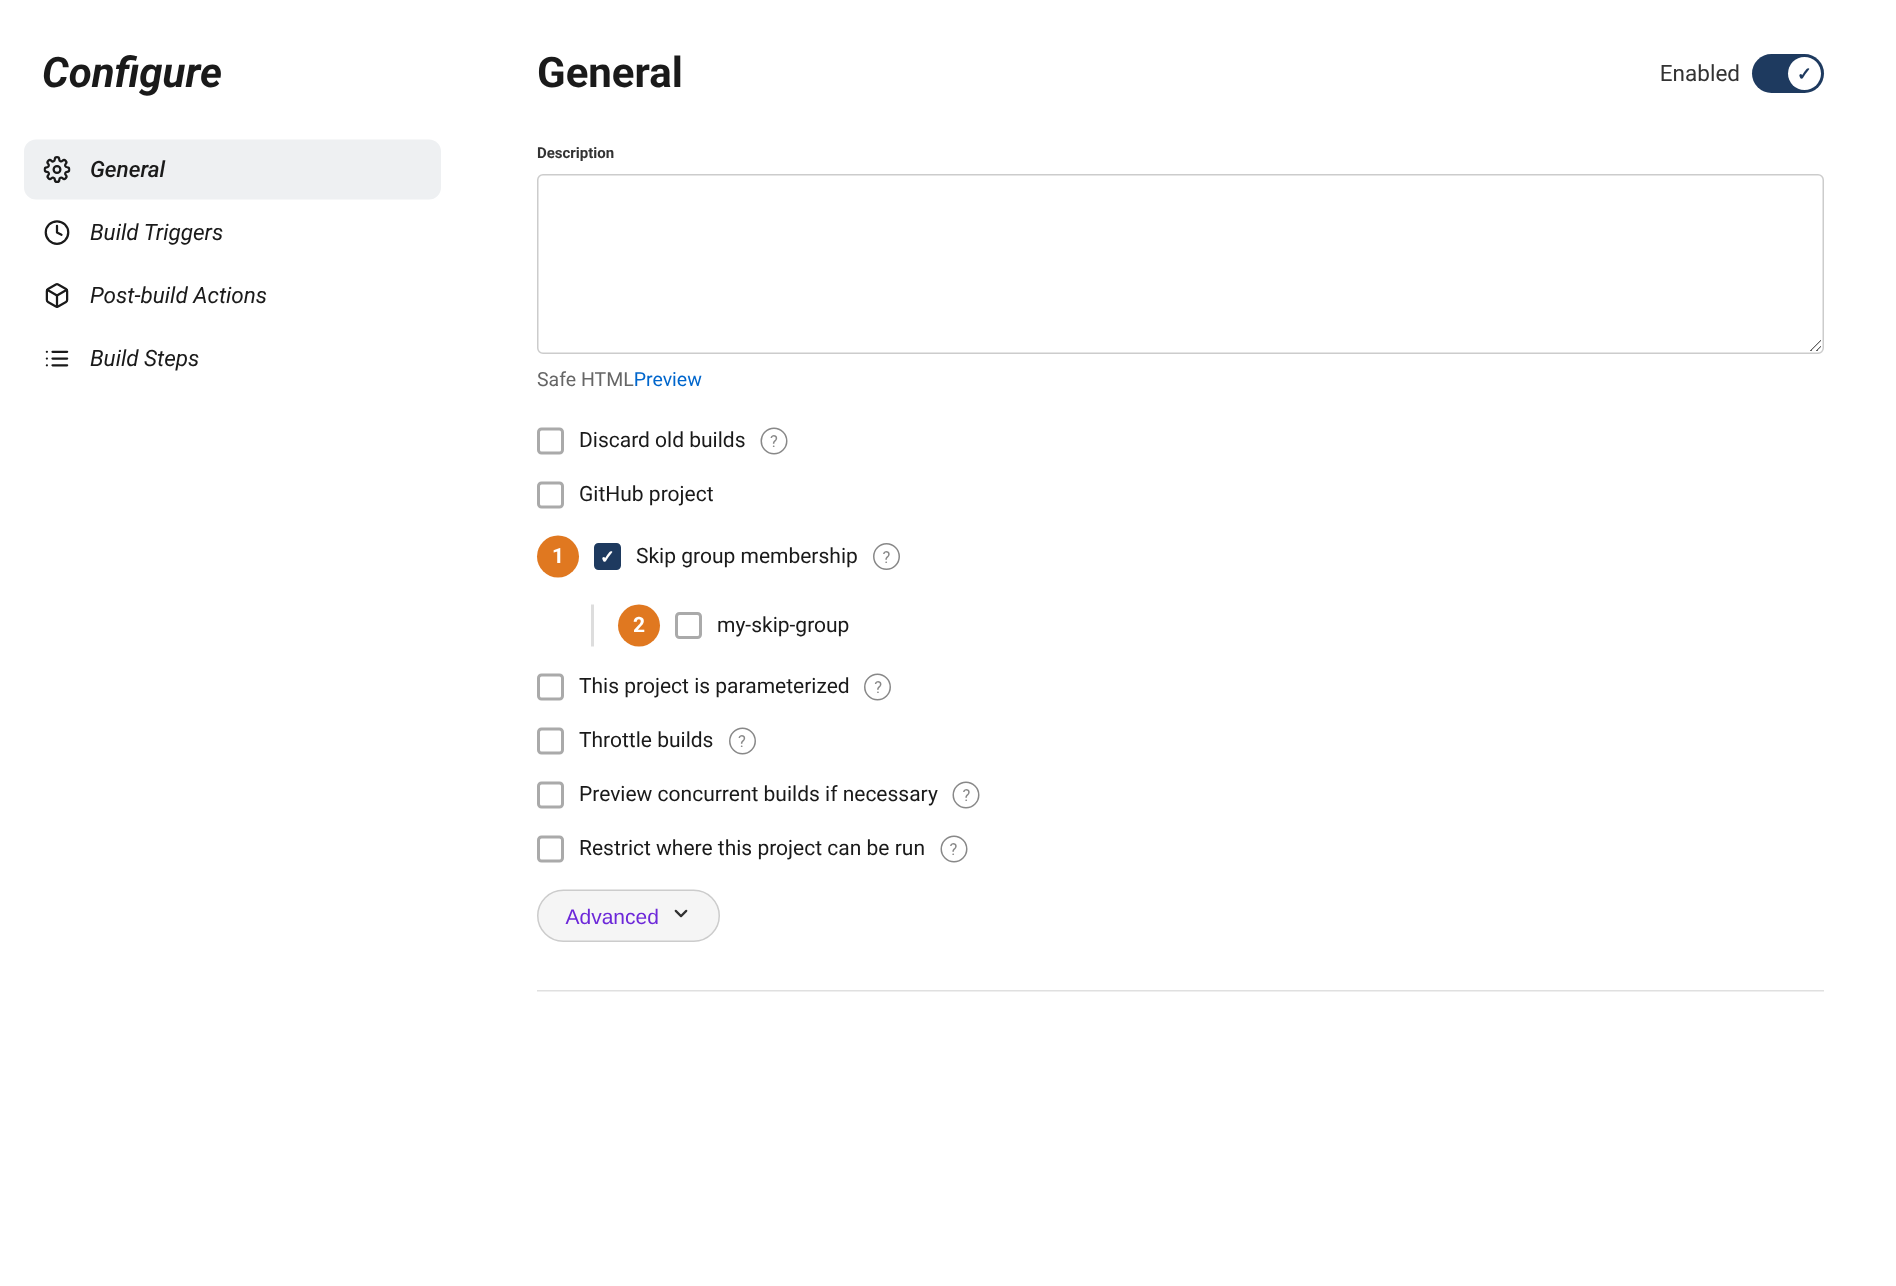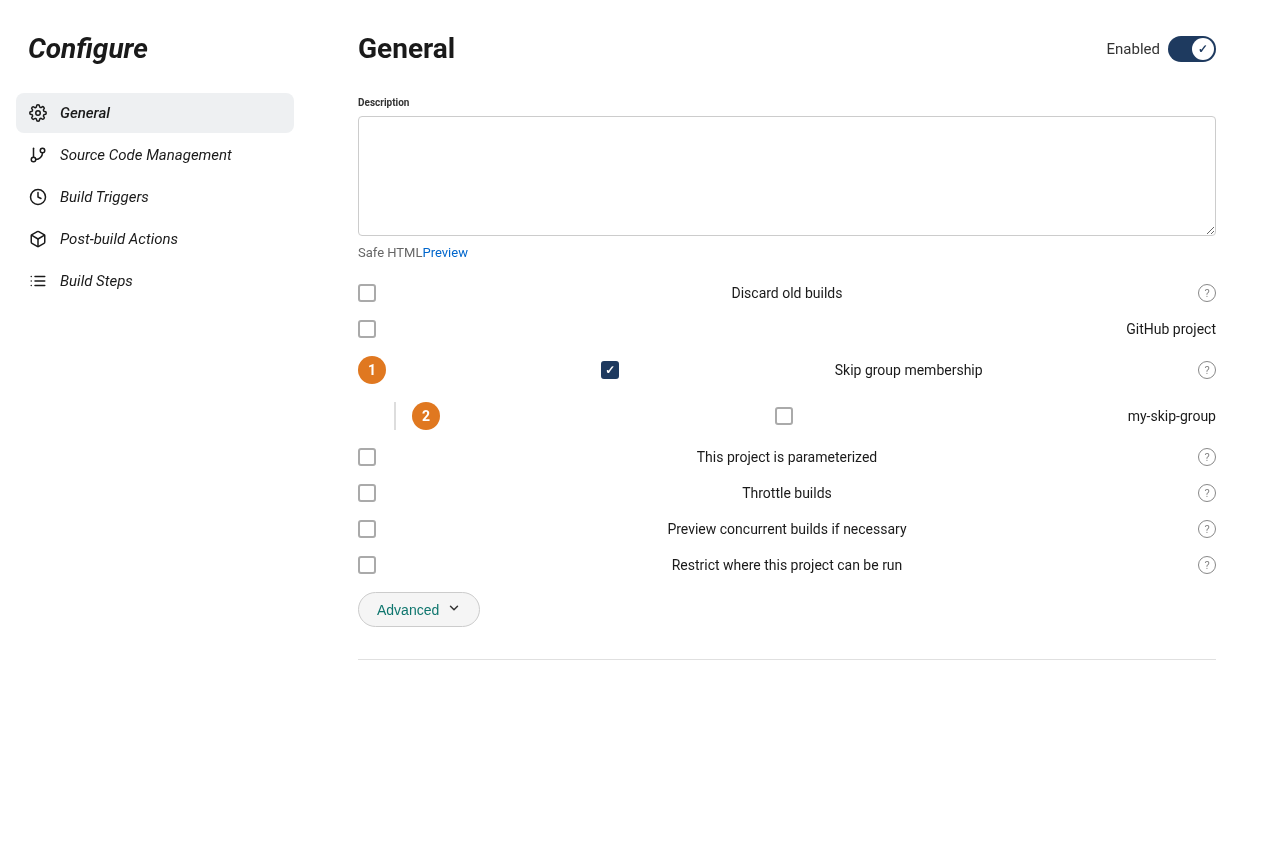--- a/index.html
+++ b/index.html
@@ -132,21 +132,20 @@
       font-size: 13px;
       color: #0066cc;
       cursor: pointer;
     }
     
     .checkbox-row {
       display: flex;
       align-items: center;
       gap: 10px;
       margin-bottom: 18px;
-      justify-content: space-between;
     }
     .checkbox-row.sub {
       margin-left: 36px;
       padding-left: 16px;
       border-left: 2px solid #ddd;
       margin-bottom: 18px;
     }
     .checkbox {
       width: 18px;
       height: 18px;
@@ -204,21 +203,21 @@
     .advanced-btn {
       display: flex;
       align-items: center;
       gap: 8px;
       padding: 8px 18px;
       border: 1.5px solid #ccc;
       border-radius: 20px;
       background: #f5f5f5;
       cursor: pointer;
       font-size: 14px;
-      color: #0f766e;
+      color: #6d28d9;
       margin-top: 8px;
     }
     
     .bottom-divider {
       height: 1px;
       background: #e0e0e0;
       margin-top: 32px;
     }
   </style>
 </head>
@@ -232,31 +231,20 @@
     <div class="sidebar-item active">
       <span class="sidebar-icon">
         <svg width="18" height="18" viewBox="0 0 24 24" fill="none" stroke="#1a1a1a" stroke-width="2" stroke-linecap="round" stroke-linejoin="round">
           <circle cx="12" cy="12" r="3"></circle>
           <path d="M19.4 15a1.65 1.65 0 0 0 .33 1.82l.06.06a2 2 0 0 1-2.83 2.83l-.06-.06a1.65 1.65 0 0 0-1.82-.33 1.65 1.65 0 0 0-1 1.51V21a2 2 0 0 1-4 0v-.09A1.65 1.65 0 0 0 9 19.4a1.65 1.65 0 0 0-1.82.33l-.06.06a2 2 0 0 1-2.83-2.83l.06-.06A1.65 1.65 0 0 0 4.68 15a1.65 1.65 0 0 0-1.51-1H3a2 2 0 0 1 0-4h.09A1.65 1.65 0 0 0 4.6 9a1.65 1.65 0 0 0-.33-1.82l-.06-.06a2 2 0 0 1 2.83-2.83l.06.06A1.65 1.65 0 0 0 9 4.68a1.65 1.65 0 0 0 1-1.51V3a2 2 0 0 1 4 0v.09a1.65 1.65 0 0 0 1 1.51 1.65 1.65 0 0 0 1.82-.33l.06-.06a2 2 0 0 1 2.83 2.83l-.06.06A1.65 1.65 0 0 0 19.4 9a1.65 1.65 0 0 0 1.51 1H21a2 2 0 0 1 0 4h-.09a1.65 1.65 0 0 0-1.51 1z"></path>
         </svg>
       </span>
       <span>General</span>
     </div>
 
-    <div class="sidebar-item">
-      <span class="sidebar-icon">
-        <svg width="18" height="18" viewBox="0 0 24 24" fill="none" stroke="#1a1a1a" stroke-width="2" stroke-linecap="round" stroke-linejoin="round">
-          <line x1="6" y1="3" x2="6" y2="15"></line>
-          <circle cx="18" cy="6" r="3"></circle>
-          <circle cx="6" cy="18" r="3"></circle>
-          <path d="M18 9a9 9 0 0 1-9 9"></path>
-        </svg>
-      </span>
-      <span>Source Code Management</span>
-    </div>
 
     <div class="sidebar-item">
       <span class="sidebar-icon">
         <svg width="18" height="18" viewBox="0 0 24 24" fill="none" stroke="#1a1a1a" stroke-width="2" stroke-linecap="round" stroke-linejoin="round">
           <circle cx="12" cy="12" r="10"></circle>
           <polyline points="12 6 12 12 16 14"></polyline>
         </svg>
       </span>
       <span>Build Triggers</span>
     </div>

